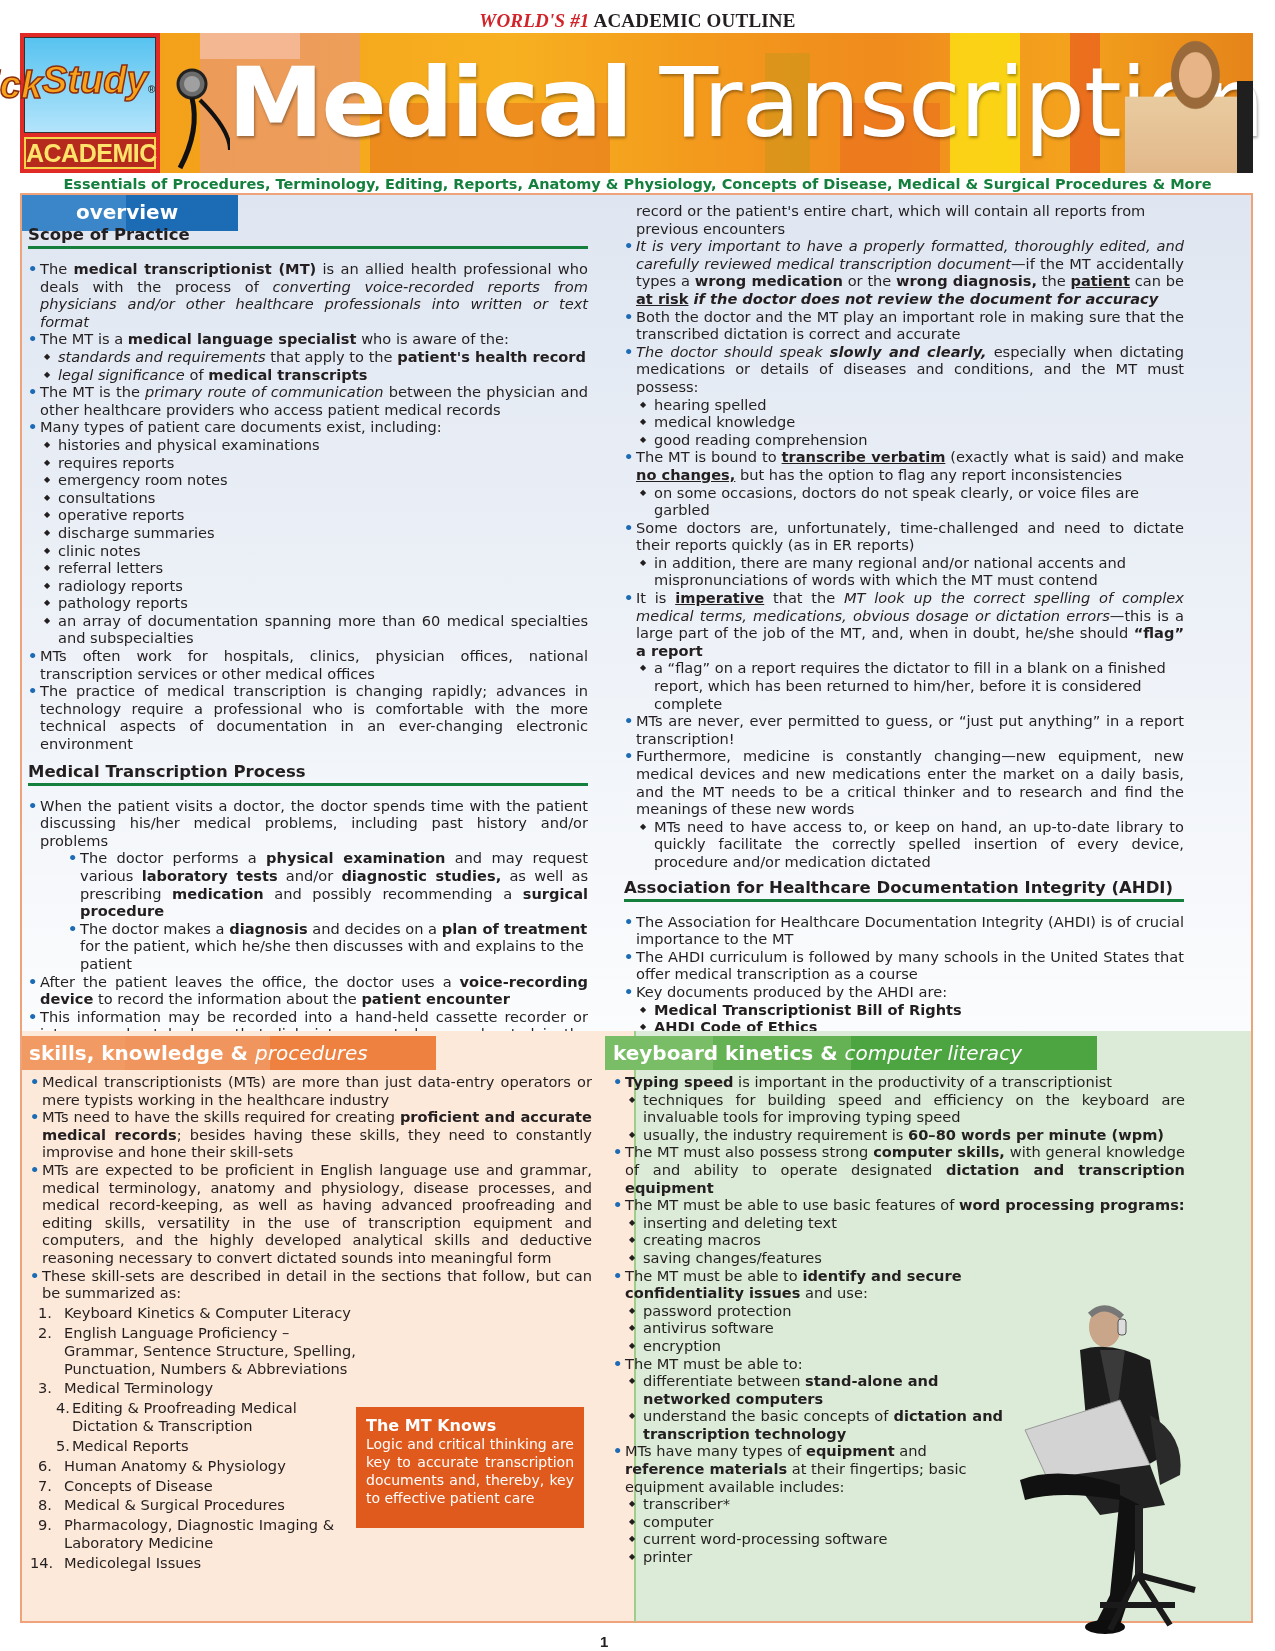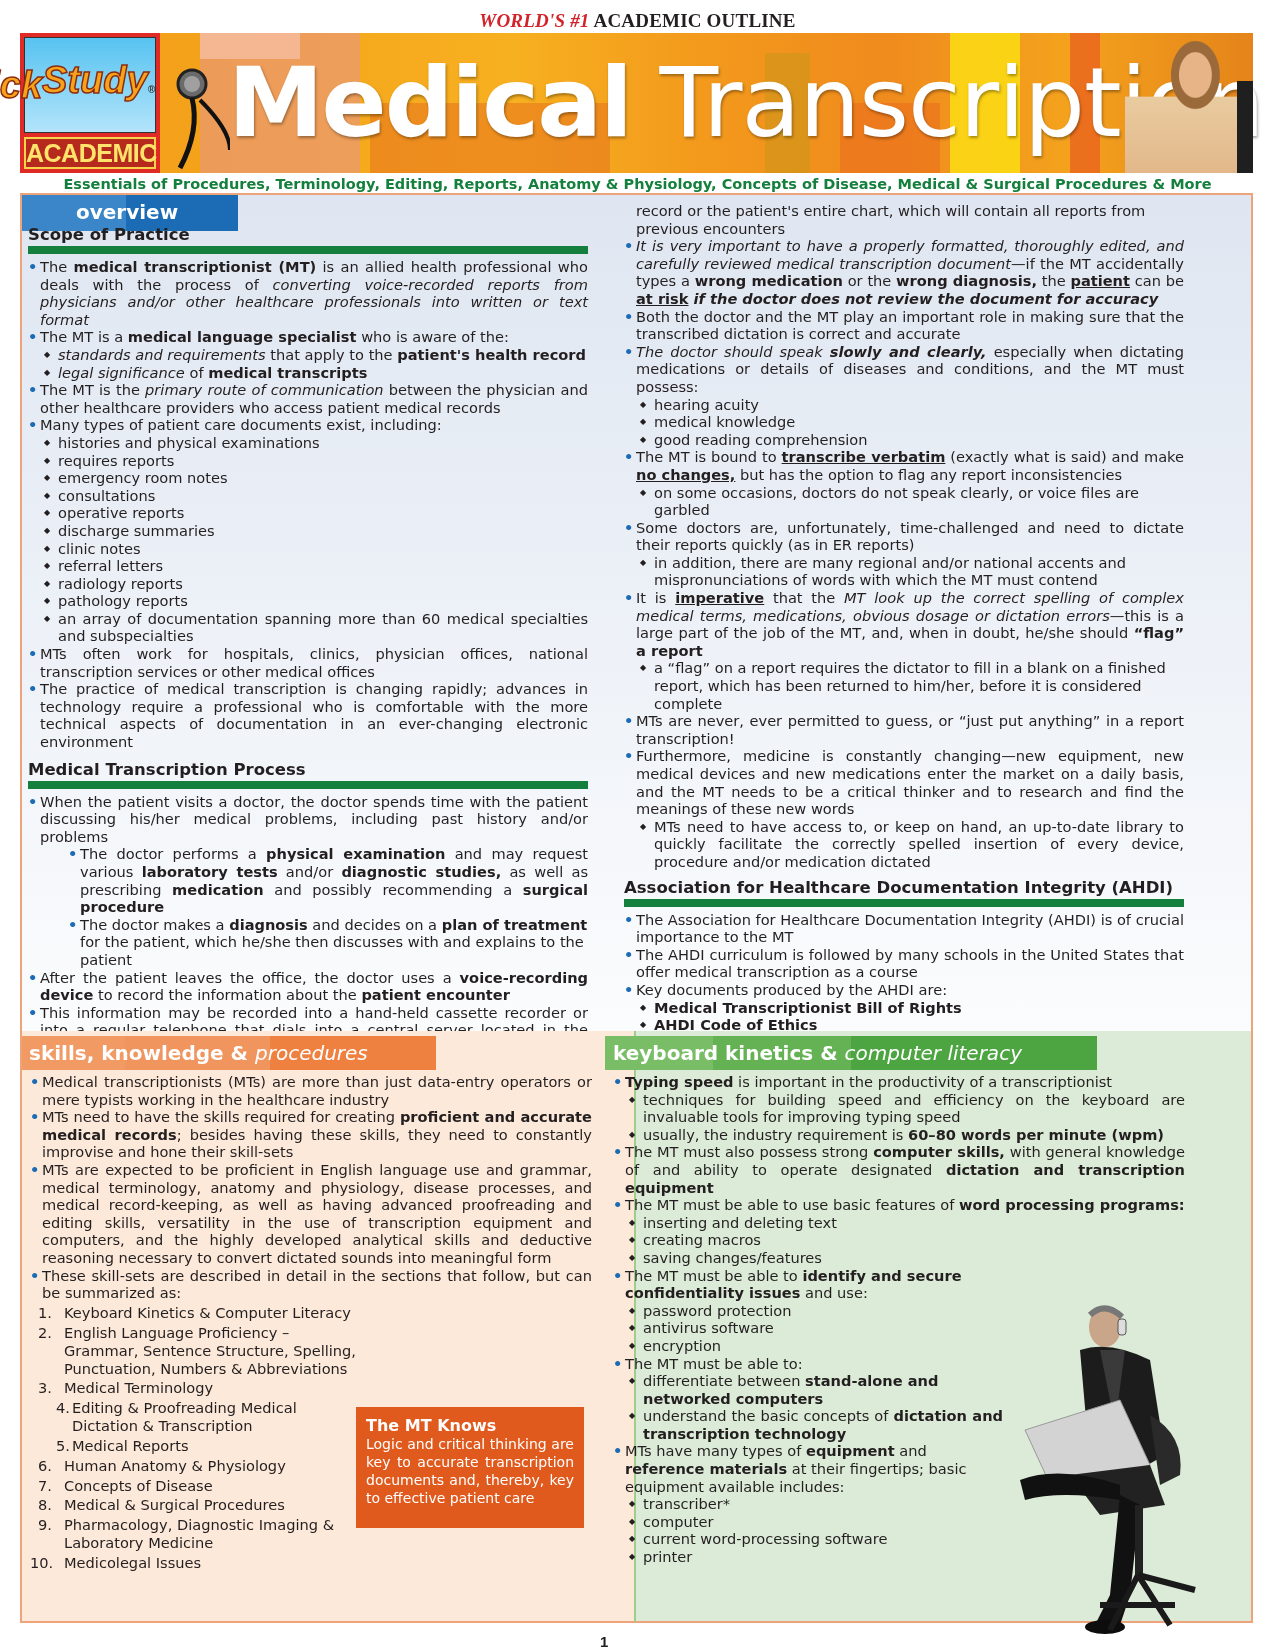--- a/index.html
+++ b/index.html
@@ -35,21 +35,21 @@
 
   .panel-top { position: absolute; left: 20px; top: 193px; width: 1233px; height: 838px;
     border: 2px solid #eea37a; border-bottom: none;
     background: linear-gradient(180deg, #dfe6f1 0%, #eef2f8 55%, #fbfcfd 100%); }
   .overview-tab { position: absolute; left: 22px; top: 195px; width: 216px; height: 36px;
     background: linear-gradient(90deg, #3a86c8 0 48%, #1c6bb5 48% 100%); color: #fff;
     font-size: 20px; font-weight: bold; padding-left: 54px; line-height: 34px; }
 
   .col { position: absolute; font-size: 14.6px; line-height: 17.6px; }
   .col p, .col .li { position: relative; }
-  .h2 { font-weight: bold; font-size: 16.5px; line-height: 22px; border-bottom: 8px solid #15803d; margin-bottom: 4px; }
+  .h2 { font-weight: bold; font-size: 16.5px; line-height: 22px; border-bottom: 3px solid #15803d; margin-bottom: 11px; }
   .b1 { padding-left: 12px; text-align: justify; }
   .b1::before { content: "\2022"; position: absolute; left: 0; color: #1c6bb5; font-weight: bold; }
   .b2 { padding-left: 30px; }
   .b2::before { content: "\25C6"; position: absolute; left: 16px; font-size: 8px; top: 0px; }
   .b3 { padding-left: 52px; }
   .b3::before { content: "\2022"; position: absolute; left: 40px; color: #1c6bb5; font-weight: bold; }
   .bold { font-weight: bold; }
   .ital { font-style: italic; }
   .u { text-decoration: underline; }
   .link { color: #1c4fa1; font-weight: bold; text-decoration: underline; }
@@ -153,21 +153,21 @@
   <p class="b1"><span>The MT then listens to the </span><span class="bold">dictation</span><span> and </span><span class="bold">transcribes</span><span> it into the </span><span class="ital">required format for the medical record</span></p>
   <p class="b1 bold"><span>This </span><span class="u">medical record</span><span> is considered a </span><span class="u">legal document</span></p>
   <p class="b1">The next time the patient visits the doctor, the doctor will call for the medical</p>
 </div>
 
 <div class="col" style="left:624px; top:202px; width:560px;">
   <p style="padding-left:12px;">record or the patient's entire chart, which will contain all reports from previous encounters</p>
   <p class="b1"><span class="ital">It is very important to have a properly formatted, thoroughly edited, and carefully reviewed medical transcription document</span><span>—if the MT accidentally types a </span><span class="bold">wrong medication</span><span> or the </span><span class="bold">wrong diagnosis,</span><span> the </span><span class="bold u">patient</span><span> can be </span><span class="bold u">at risk</span><span class="bold ital"> if the doctor does not review the document for accuracy</span></p>
   <p class="b1">Both the doctor and the MT play an important role in making sure that the transcribed dictation is correct and accurate</p>
   <p class="b1"><span class="ital">The doctor should speak </span><span class="bold ital">slowly and clearly,</span><span> especially when dictating medications or details of diseases and conditions, and the MT must possess:</span></p>
-  <p class="b2">hearing acuity</p>
+  <p class="b2">hearing spelled</p>
   <p class="b2">medical knowledge</p>
   <p class="b2">good reading comprehension</p>
   <p class="b1"><span>The MT is bound to </span><span class="bold u">transcribe verbatim</span><span> (exactly what is said) and make </span><span class="bold u">no changes,</span><span> but has the option to flag any report inconsistencies</span></p>
   <p class="b2">on some occasions, doctors do not speak clearly, or voice files are garbled</p>
   <p class="b1">Some doctors are, unfortunately, time-challenged and need to dictate their reports quickly (as in ER reports)</p>
   <p class="b2">in addition, there are many regional and/or national accents and mispronunciations of words with which the MT must contend</p>
   <p class="b1"><span>It is </span><span class="bold u">imperative</span><span> that the </span><span class="ital">MT look up the correct spelling of complex medical terms, medications, obvious dosage or dictation errors</span><span>—this is a large part of the job of the MT, and, when in doubt, he/she should </span><span class="bold">“flag” a report</span></p>
   <p class="b2">a “flag” on a report requires the dictator to fill in a blank on a finished report, which has been returned to him/her, before it is considered complete</p>
   <p class="b1">MTs are never, ever permitted to guess, or “just put anything” in a report transcription!</p>
   <p class="b1">Furthermore, medicine is constantly changing—new equipment, new medical devices and new medications enter the market on a daily basis, and the MT needs to be a critical thinker and to research and find the meanings of these new words</p>
@@ -192,21 +192,21 @@
   <ol class="skl" style="width:330px; margin-top:2px;">
     <li><span class="num">1.</span><span>Keyboard Kinetics &amp; Computer Literacy</span></li>
     <li><span class="num">2.</span><span>English Language Proficiency – Grammar, Sentence Structure, Spelling, Punctuation, Numbers &amp; Abbreviations</span></li>
     <li><span class="num">3.</span><span>Medical Terminology</span></li>
     <li style="padding-left:42px;"><span class="num" style="left:26px;">4.</span><span>Editing &amp; Proofreading Medical Dictation &amp; Transcription</span></li>
     <li style="padding-left:42px;"><span class="num" style="left:26px;">5.</span><span>Medical Reports</span></li>
     <li><span class="num">6.</span><span>Human Anatomy &amp; Physiology</span></li>
     <li><span class="num">7.</span><span>Concepts of Disease</span></li>
     <li><span class="num">8.</span><span>Medical &amp; Surgical Procedures</span></li>
     <li><span class="num">9.</span><span>Pharmacology, Diagnostic Imaging &amp; Laboratory Medicine</span></li>
-    <li><span class="num" style="left:0;">10.</span><span>Medicolegal Issues</span></li>
+    <li><span class="num" style="left:0;">14.</span><span>Medicolegal Issues</span></li>
   </ol>
 </div>
 <div class="mtknows">
   <div class="h">The MT Knows</div>
   <div class="t">Logic and critical thinking are key to accurate transcription documents and, thereby, key to effective patient care</div>
 </div>
 
 <div class="kb-panel"></div>
 <div class="kb-tab"><span class="tab-bold">keyboard </span><span class="tab-bold">kinetics &amp; </span><span class="tab-ital">computer literacy</span></div>
 <div class="col" style="left:613px; top:1073px; width:572px;">

